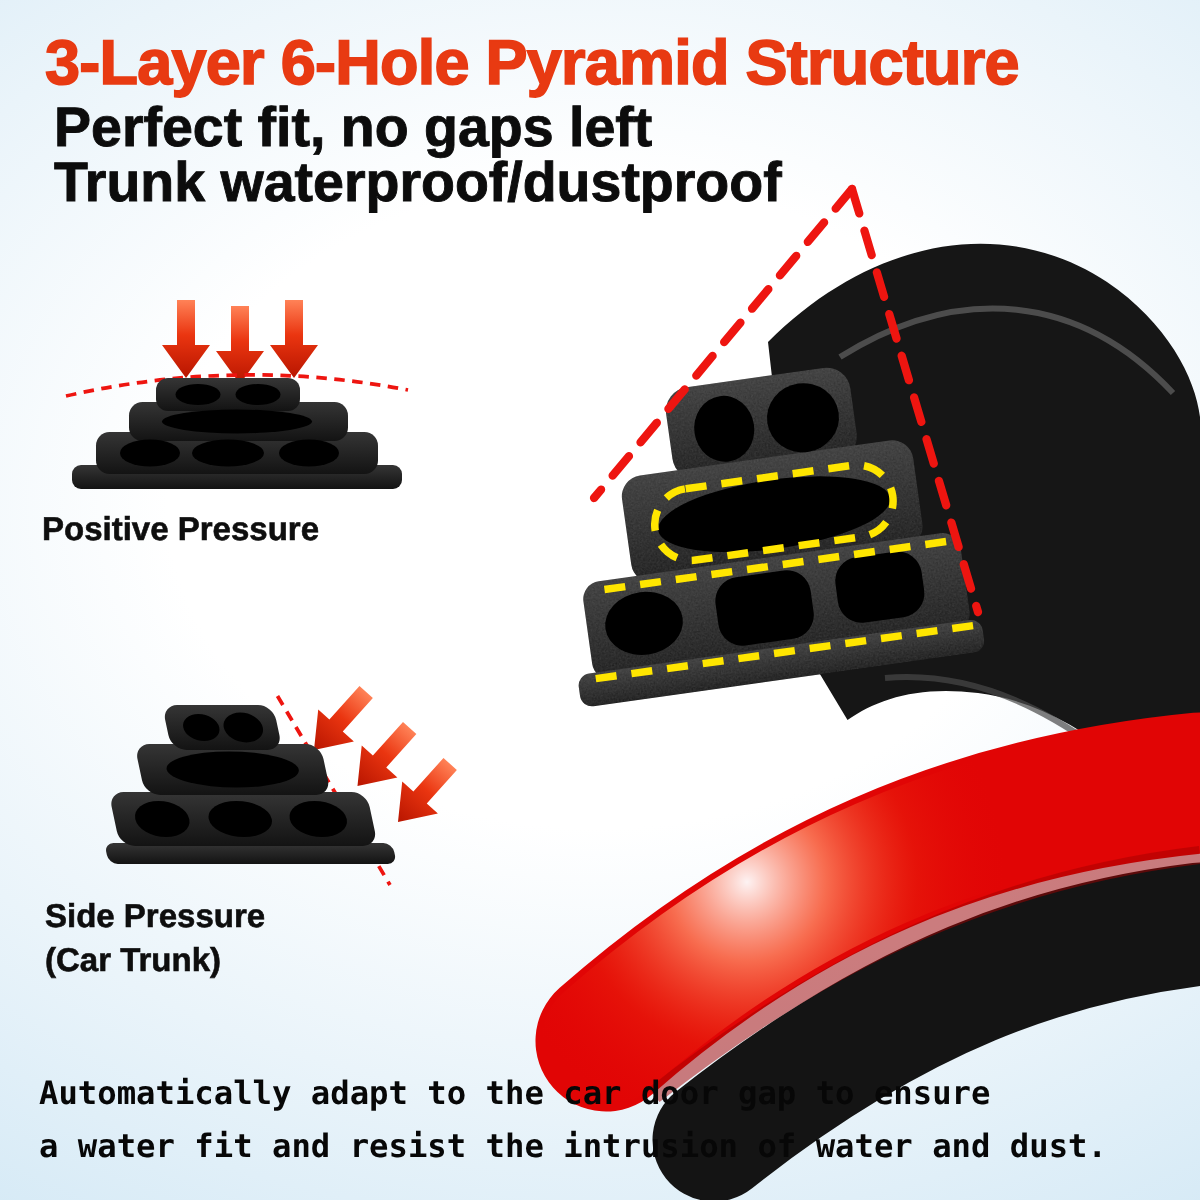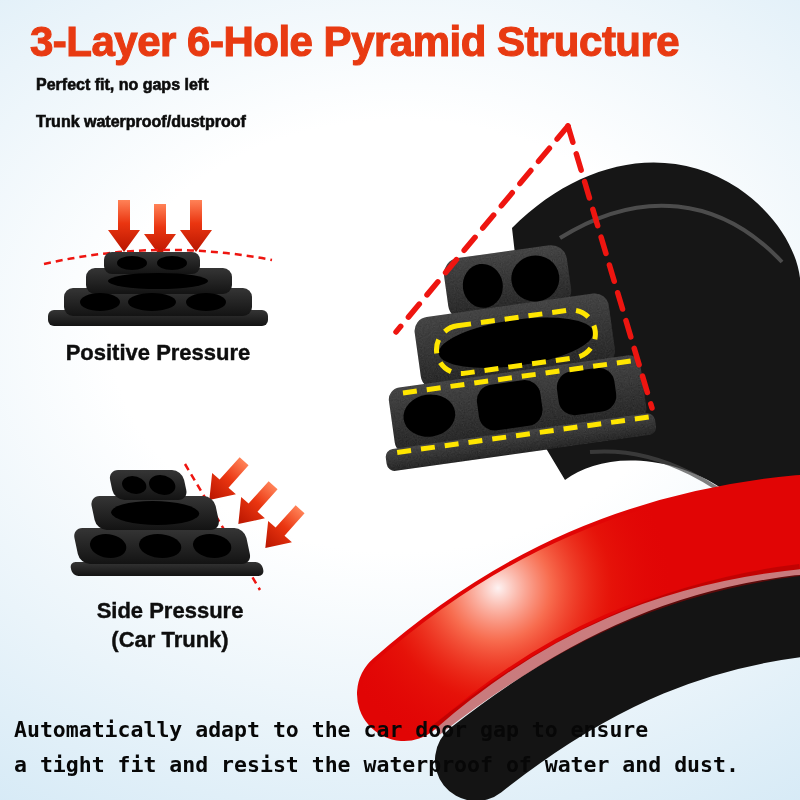--- a/index.html
+++ b/index.html
@@ -9,31 +9,31 @@
     font-family:"Liberation Sans", sans-serif;
   }
   .art{position:absolute;left:0;top:0;width:800px;height:800px;}
   .title{
     position:absolute;left:30px;top:18px;margin:0;
     font-size:42px;font-weight:900;color:#e83a12;letter-spacing:-0.5px;
     -webkit-text-stroke:1.1px #e83a12;white-space:nowrap;
   }
   .subtitle{
     position:absolute;left:36px;top:66px;
-    font-size:16px;font-weight:800;color:#0c0c0c;line-height:37px;
+    font-size:37px;font-weight:800;color:#0c0c0c;line-height:37px;
     -webkit-text-stroke:0.6px #0c0c0c;white-space:nowrap;
   }
   .diagram-label{
-    position:absolute;text-align:center;font-size:22px;font-weight:800;
+    position:absolute;text-align:left;font-size:22px;font-weight:800;
     color:#0e0e0e;line-height:29px;-webkit-text-stroke:0.4px #0e0e0e;
   }
   #pos-label{left:28px;top:338px;width:260px;}
-  #side-label{left:40px;top:596px;width:260px;}
+  #side-label{left:30px;top:596px;width:260px;}
   .footer{
-    position:absolute;left:14px;top:712px;
+    position:absolute;left:26px;top:712px;
     font-family:"DejaVu Sans Mono", monospace;font-weight:700;
     font-size:21.5px;color:#070707;line-height:35px;white-space:nowrap;
   }
 </style>
 </head>
 <body>
 
 <div class="canvas">
 
   <svg class="art" viewBox="0 0 800 800" aria-hidden="true">
@@ -168,16 +168,16 @@
     <div>Positive Pressure</div>
   </div>
 
   <div class="diagram-label" id="side-label">
     <div>Side Pressure</div>
     <div>(Car Trunk)</div>
   </div>
 
   <div class="footer">
     <div>Automatically adapt to the car door gap to ensure</div>
-    <div>a tight fit and resist the waterproof of water and dust.</div>
+    <div>a water fit and resist the intrusion of water and dust.</div>
   </div>
 
 </div>
 
 </body></html>

